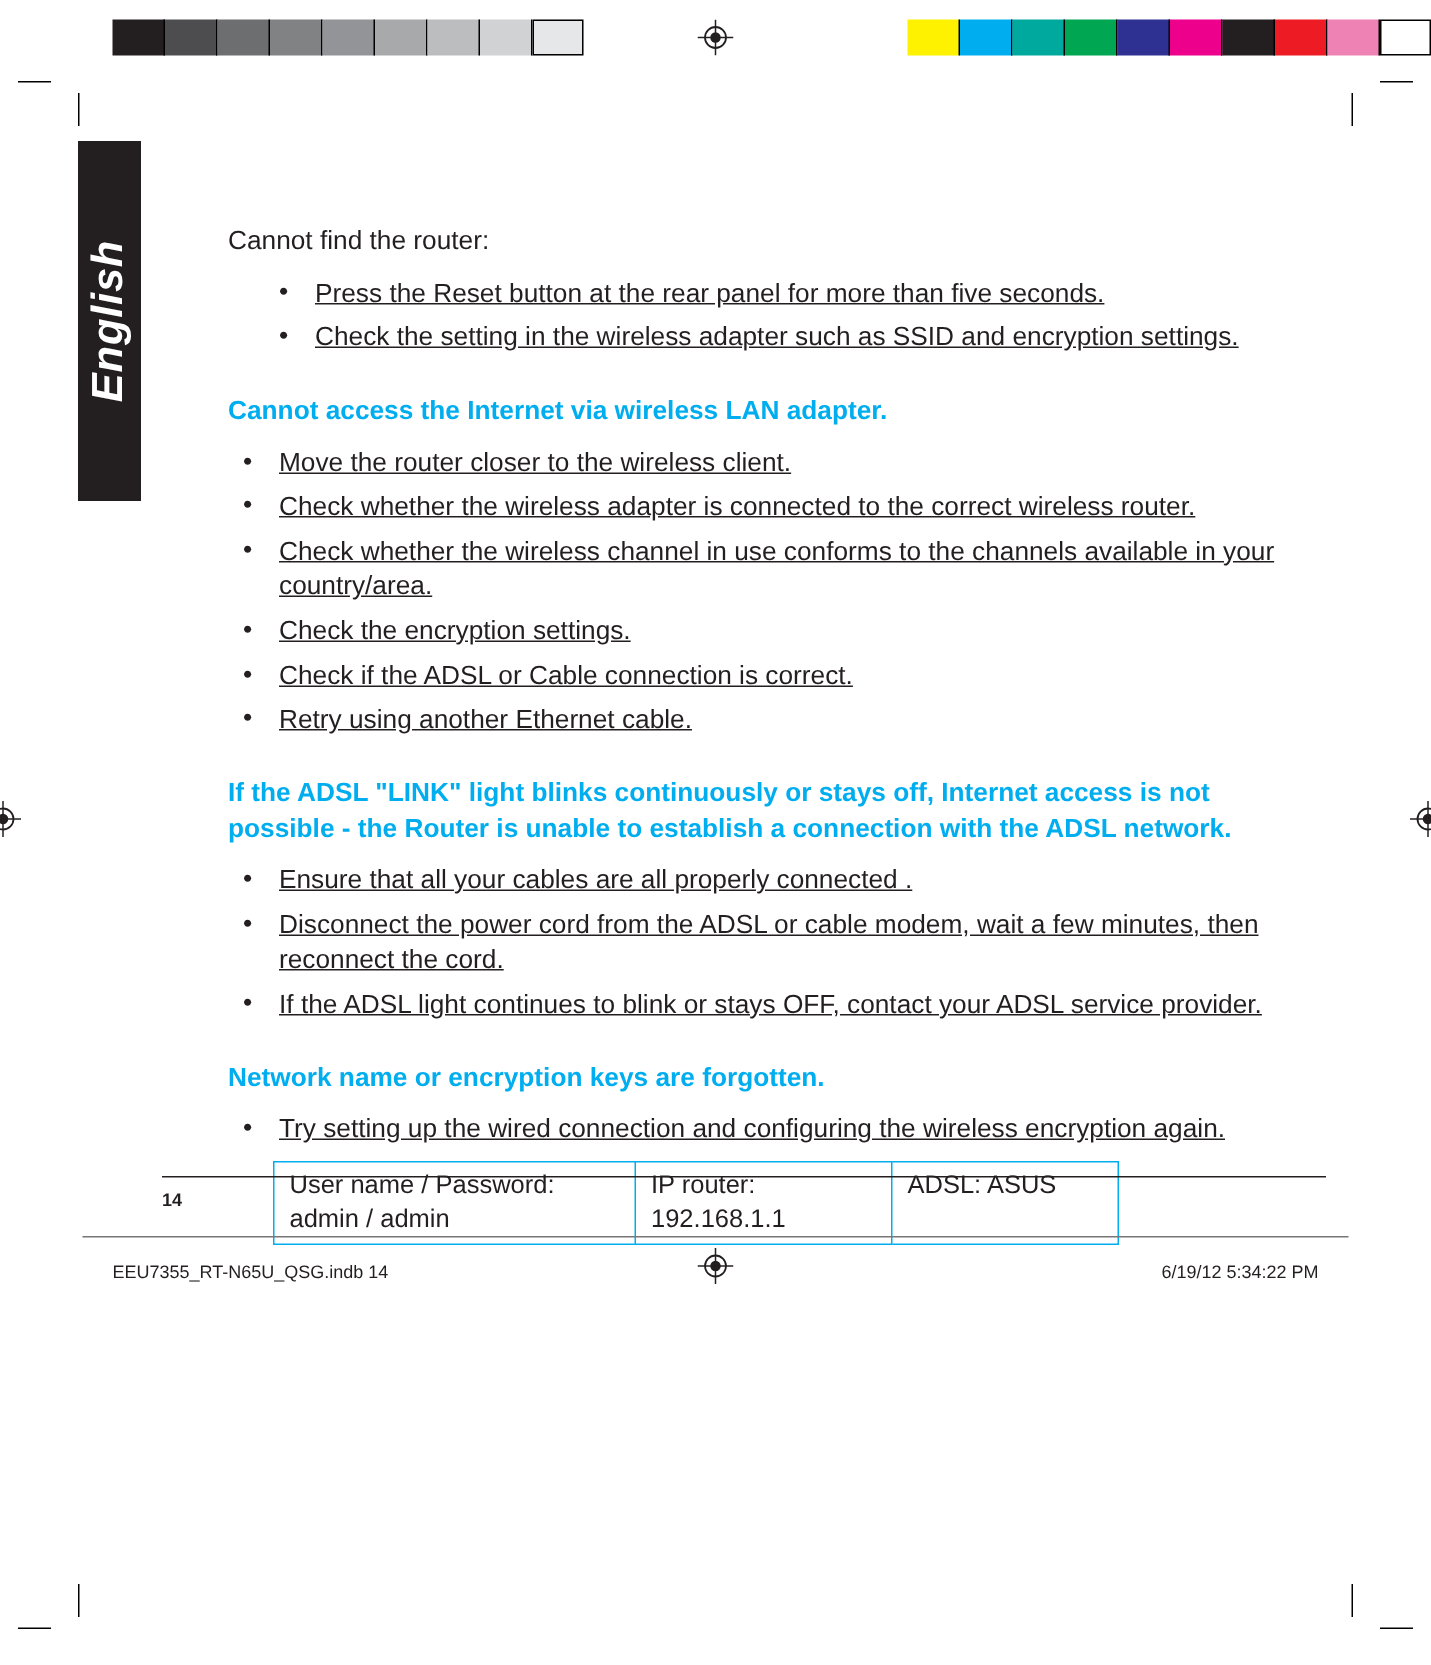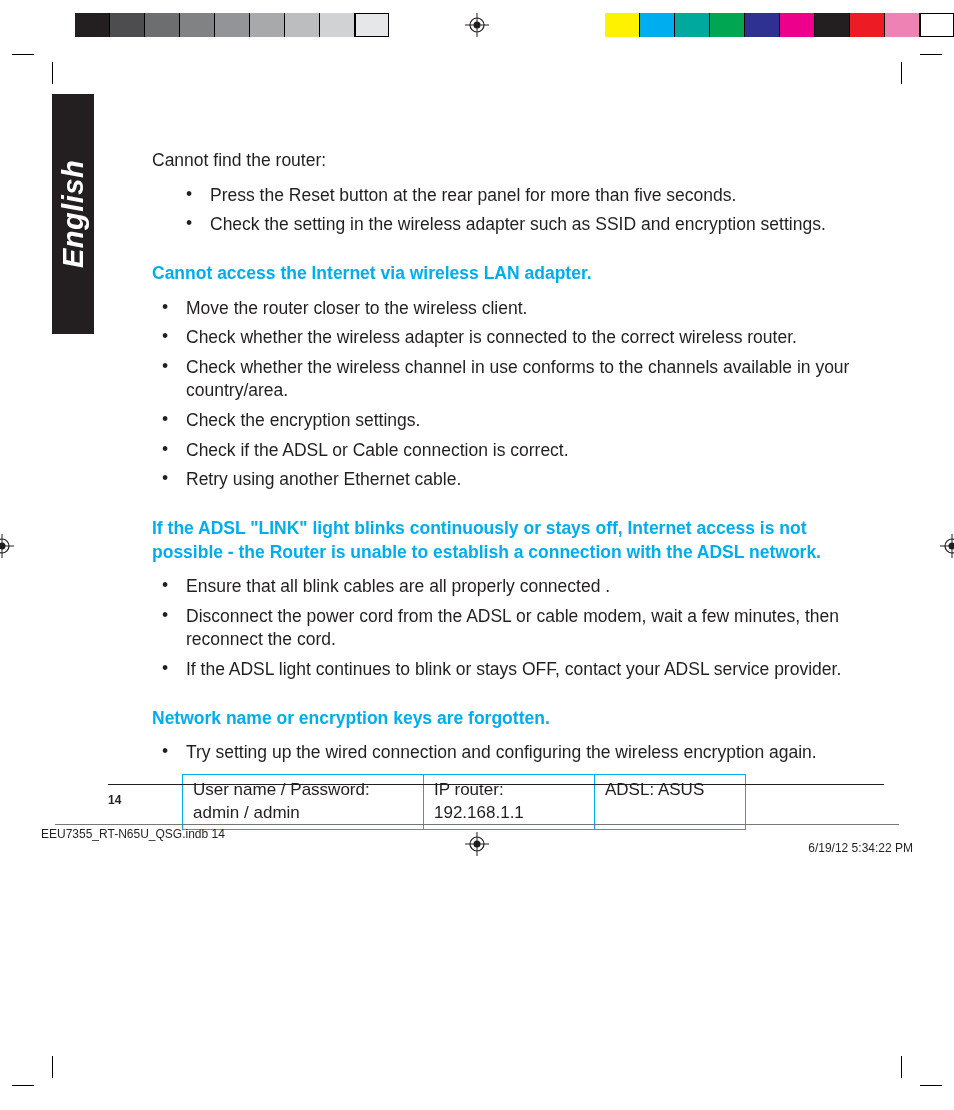--- a/index.html
+++ b/index.html
@@ -49,40 +49,39 @@
   }
   .content {
     margin-left: 100px;
     margin-right: 30px;
     padding-top: 80px;
     font-size: 17.5px;
     line-height: 1.35;
   }
   .h-black { font-weight: 400; margin: 0 0 8px 0; }
   .h-blue { color:#00aeef; font-weight:700; margin: 22px 0 8px 0; }
-  ul.bul { list-style: none; padding: 0 0 0 6px; margin: 4px 0 0 0; }
+  ul.bul { list-style: none; padding: 0 0 0 6px; margin: 4px 0 0 0; text-decoration: underline; }
   ul.bul li { position: relative; padding: 3px 0 3px 28px; }
   ul.bul li::before { content: "•"; position: absolute; left: 4px; top: 2px; }
   ul.bul.indent { padding-left: 30px; }
   
   table.defaults { border-collapse: collapse; margin: 6px 0 0 30px; }
   table.defaults td { border: 1px solid #00aeef; padding: 4px 10px; vertical-align: top; font-size: 17px; }
   table.defaults td .lbl { font-weight: 400; }
   
   .pg-line { position: absolute; left: 108px; right: 70px; bottom: 100px; border-top: 1px solid #231f20; }
   .pg-num { position: absolute; left: 108px; bottom: 78px; font-weight: 700; font-size: 12px; }
   
   .footer-row {
     position: absolute;
     left: 0; right: 0; bottom: 30px;
-    display: flex; align-items: flex-start;
+    display: flex; align-items: center;
     font-size: 12px;
     color: #231f20;
-    padding: 0 41px;
-    flex-direction: column;
+    padding: 0 75px;
   }
   .footer-row .fname { flex: 0 0 auto; }
   .footer-row .center-reg { position:absolute; left:50%; transform:translateX(-50%); bottom:-4px; }
   .footer-row .ts { margin-left: auto; }
   
   .bottom-rule { position:absolute; left:55px; right:55px; bottom:60px; border-top:0.5px solid #777; }
 </style>
 </head>
 <body>
 
@@ -165,21 +164,21 @@
       <li>Move the router closer to the wireless client.</li>
       <li>Check whether the wireless adapter is connected to the correct wireless router.</li>
       <li>Check whether the wireless channel in use conforms to the channels available in your country/area.</li>
       <li>Check the encryption settings.</li>
       <li>Check if the ADSL or Cable connection is correct.</li>
       <li>Retry using another Ethernet cable.</li>
     </ul>
 
     <p class="h-blue">If the ADSL "LINK" light blinks continuously or stays off, Internet access is not possible - the Router is unable to establish a connection with the ADSL network.</p>
     <ul class="bul">
-      <li>Ensure that all blink cables are all properly connected .</li>
+      <li>Ensure that all your cables are all properly connected .</li>
       <li>Disconnect the power cord from the ADSL or cable modem, wait a few minutes, then reconnect the cord.</li>
       <li>If the ADSL light continues to blink or stays OFF, contact your ADSL service provider.</li>
     </ul>
 
     <p class="h-blue">Network name or encryption keys are forgotten.</p>
     <ul class="bul">
       <li>Try setting up the wired connection and configuring the wireless encryption again.</li>
     </ul>
 
     <table class="defaults">

